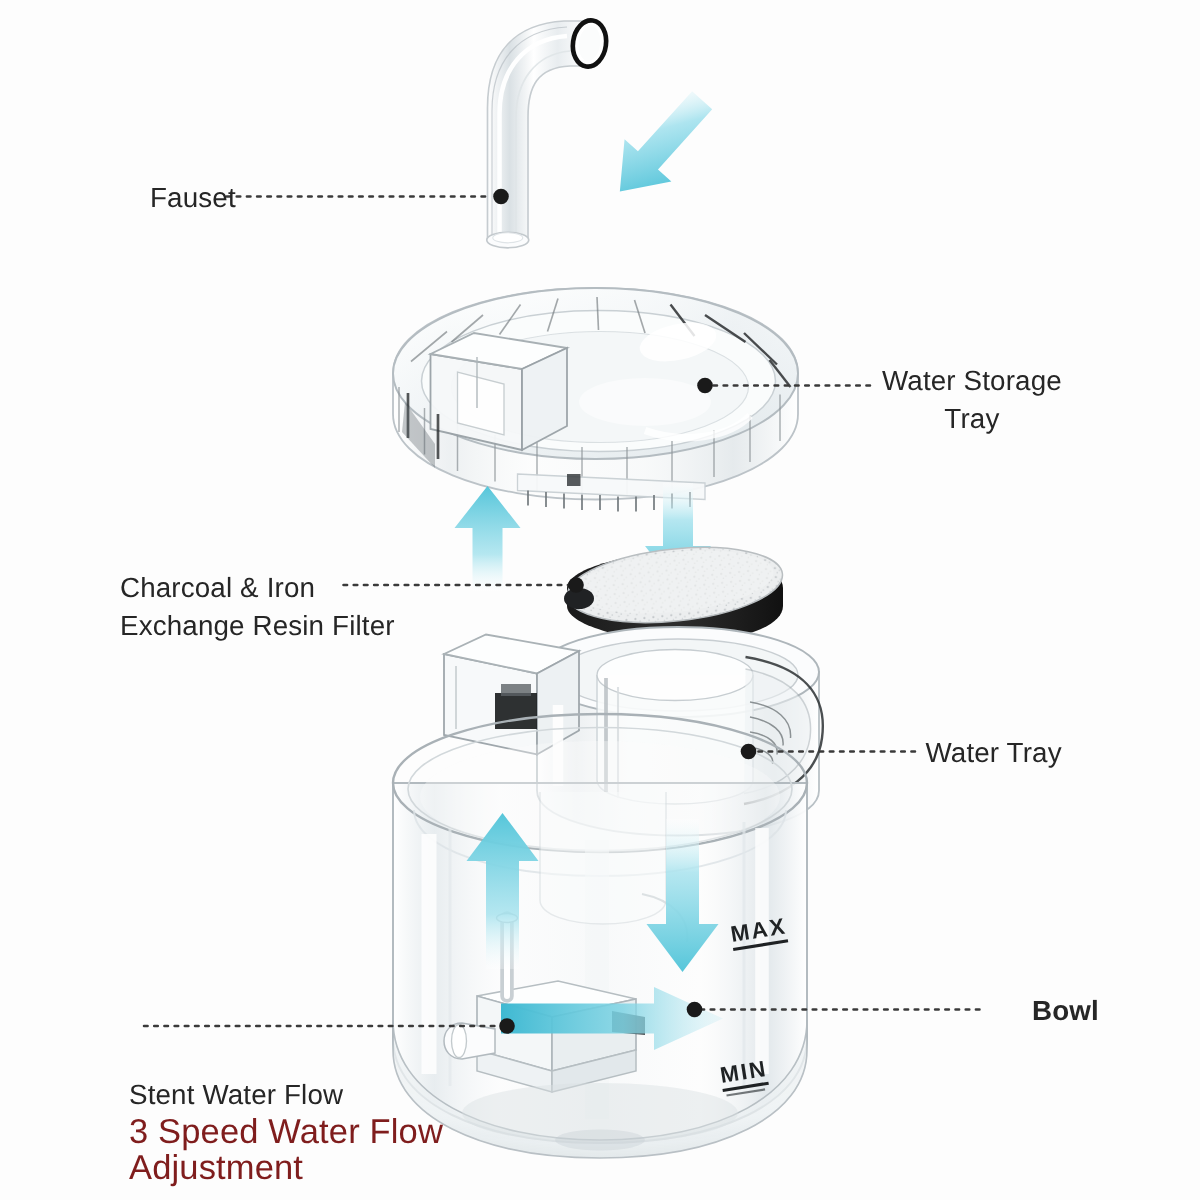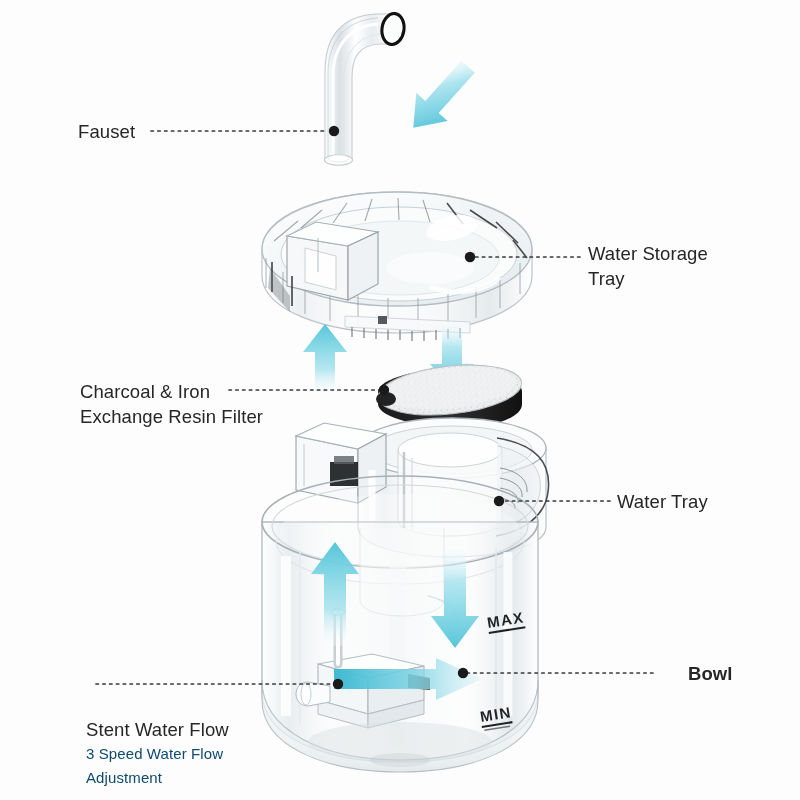--- a/index.html
+++ b/index.html
@@ -26,30 +26,30 @@
   
   .callout {
     position: absolute;
     white-space: pre-line;
     color: #262626;
     font-size: 18.5px;
     line-height: 25px;
     letter-spacing: .1px;
   }
   .callout.left  { text-align: left; }
-  .callout.right { text-align: left; }
+  .callout.right { text-align: center; }
   .callout .sub {
     display: block;
-    color: #0c4a6e;
-    font-size: 15px;
+    color: #7f1d1d;
+    font-size: 23px;
     line-height: 24px;
     white-space: pre-line;
   }
 
-  #lbl-faucet      { left: 78px;  top: 119px; }
+  #lbl-faucet      { left: 100px;  top: 119px; }
   #lbl-storage     { left: 588px; top: 241px; }
   #lbl-filter      { left: 80px;  top: 379px; }
   #lbl-filtertray  { left: 617px; top: 489px; }
   #lbl-bowl        { left: 688px; top: 661px; font-weight: bold; }
   #lbl-pump        { left: 86px;  top: 692px; }
 </style>
 </head>
 <body>
 
 <div id="stage">

